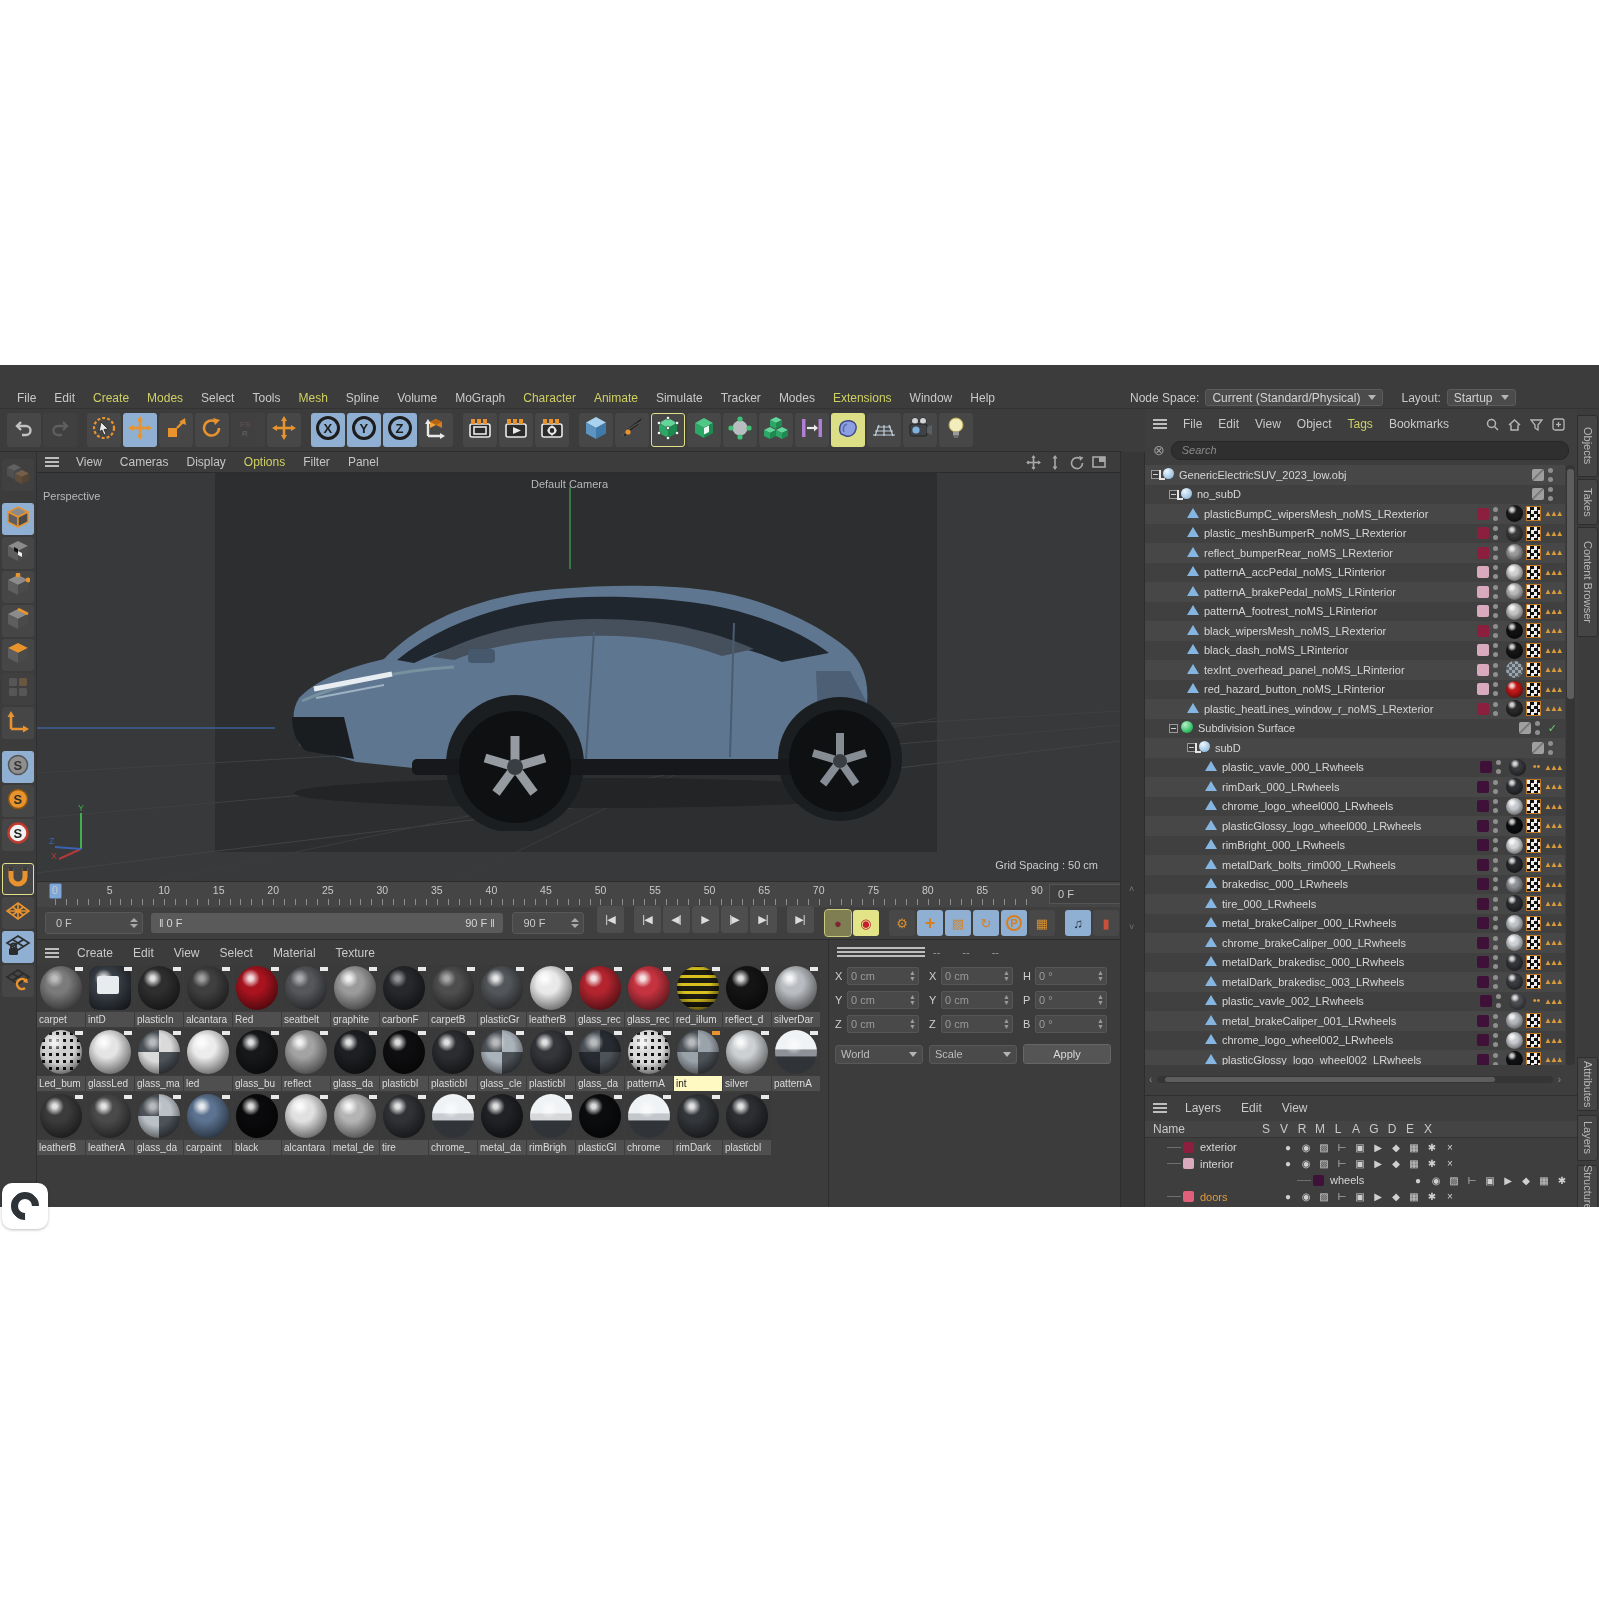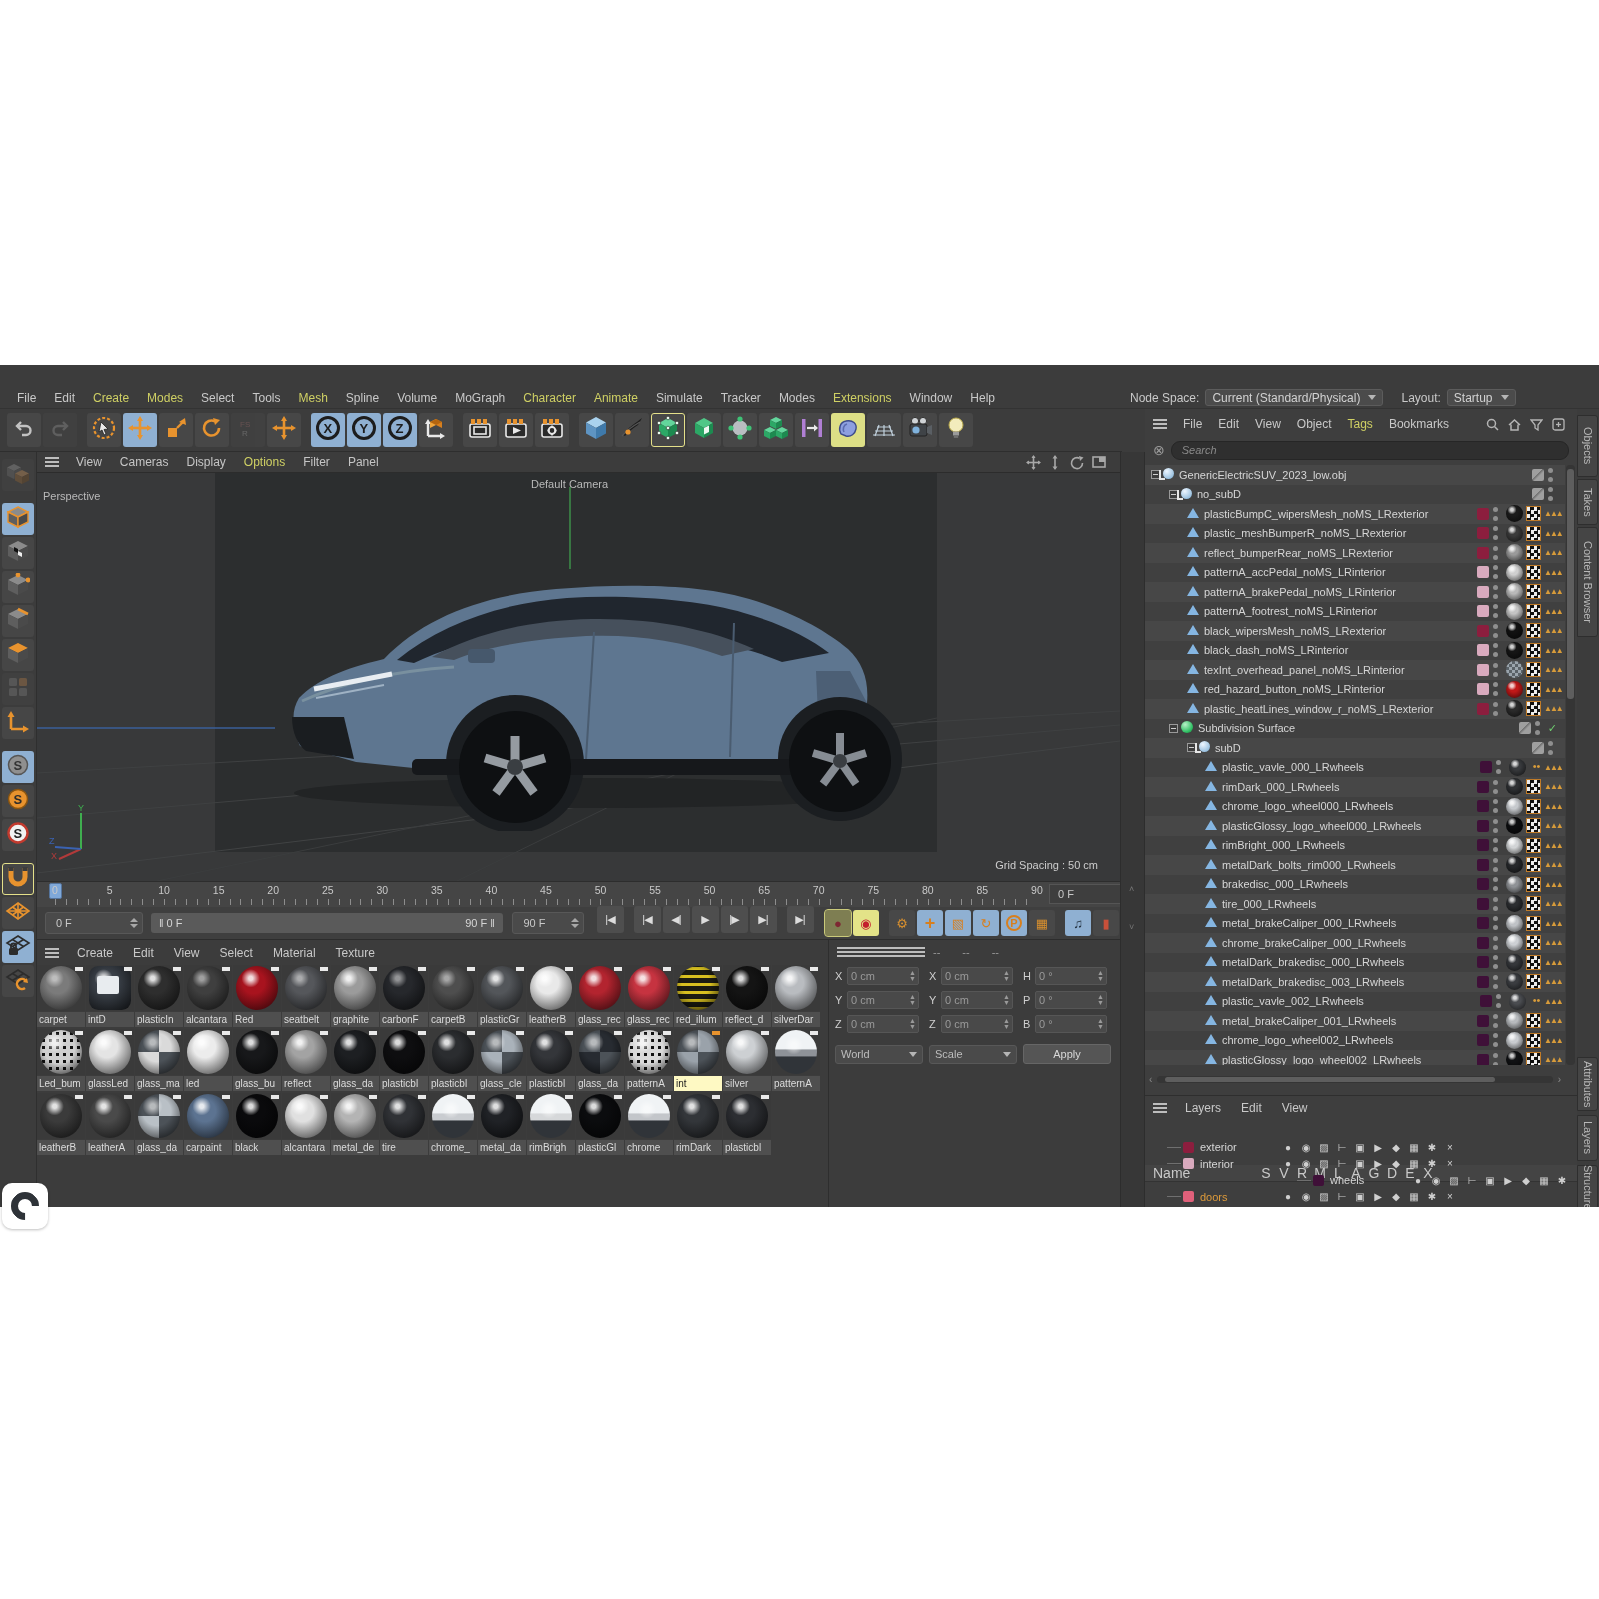--- a/index.html
+++ b/index.html
@@ -146,22 +146,22 @@
   .tag-dots{width:15px;height:13px;flex:none;color:#d79b3a;font-size:11px;line-height:11px;text-align:center;}
   .tcheck{color:#6fd06f;font-size:11px;flex:none;margin-right:4px;}
   .treescroll{position:absolute;right:2px;top:56px;width:9px;height:600px;background:#353535;border-radius:4px;}
   .treescroll .thumb{position:absolute;left:1px;top:4px;width:7px;height:230px;background:#5e5e5e;border-radius:3px;}
   .hscroll{position:absolute;left:4px;top:664px;width:412px;height:12px;display:flex;align-items:center;color:#8a8a8a;font-size:10px;}
   .hscroll .track{flex:1;height:7px;background:#353535;border-radius:4px;margin:0 5px;position:relative;}
   .hscroll .thumb{position:absolute;left:8px;top:1px;width:330px;height:5px;background:#5e5e5e;border-radius:3px;}
   
   .layersmenu{position:absolute;left:0;top:686px;width:100%;height:24px;display:flex;align-items:center;border-top:1px solid #2e2e2e;}
   .layersmenu .mi{color:#c9c9c9;font-size:12px;padding:0 10px;}
-  .layerhdr{position:absolute;left:0;top:756px;width:100%;height:17px;display:flex;align-items:center;
-    background:#444;color:#c9c9c9;font-size:14px;border-bottom:1px solid #333;}
+  .layerhdr{position:absolute;left:0;top:712px;width:100%;height:17px;display:flex;align-items:center;
+    background:#444;color:#c9c9c9;font-size:12px;border-bottom:1px solid #333;}
   .layerhdr .nm{width:112px;padding-left:8px;}
   .layerhdr .c{width:18px;text-align:center;}
   .lrow{position:absolute;left:12px;width:100%;height:16.5px;display:flex;align-items:center;font-size:11px;color:#d6d6d6;}
   .lrow .dash{width:14px;margin-left:10px;border-top:1px solid #6f6f6f;}
   .lrow .chip{width:11px;height:11px;margin:0 6px 0 2px;}
   .lrow .nm{width:79px;overflow:hidden;}
   .lrow .nm.sel{color:#dd9a3a;}
   .lrow .c{width:18px;text-align:center;color:#cfcfcf;font-size:10px;}
   
   .vtab{position:absolute;left:1577px;width:21px;background:#454545;border:1px solid #2e2e2e;color:#b9b9b9;

